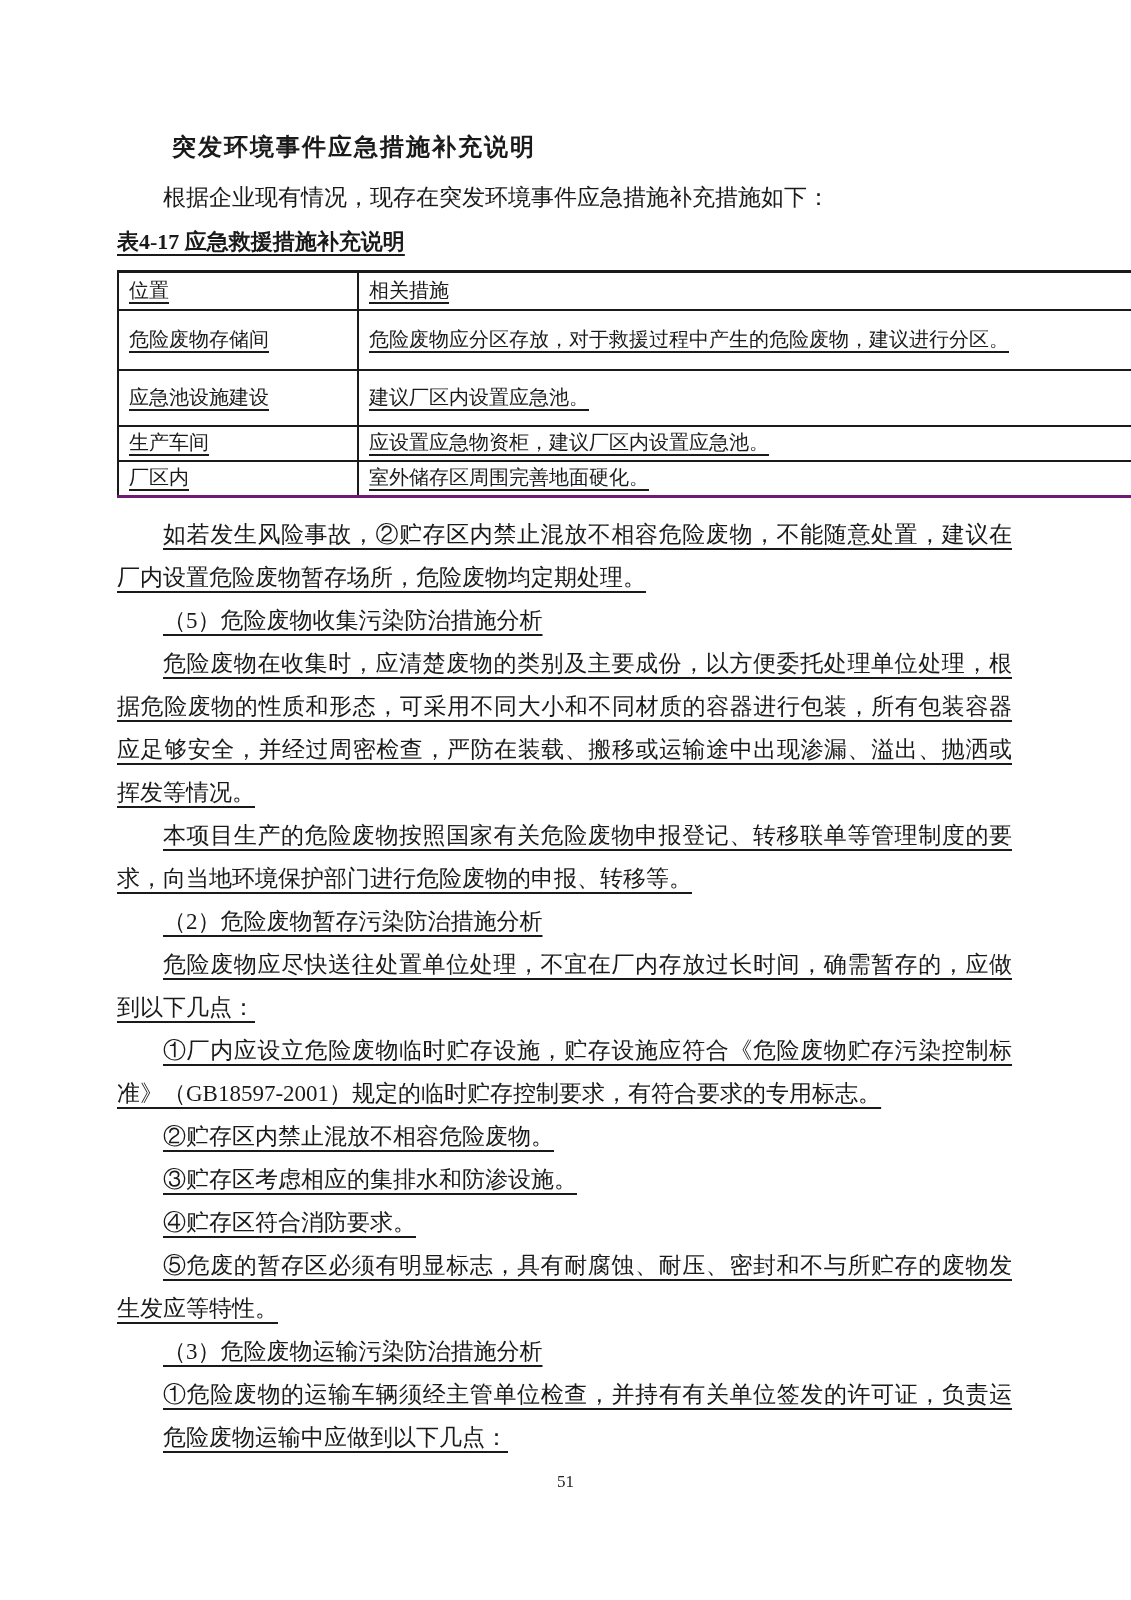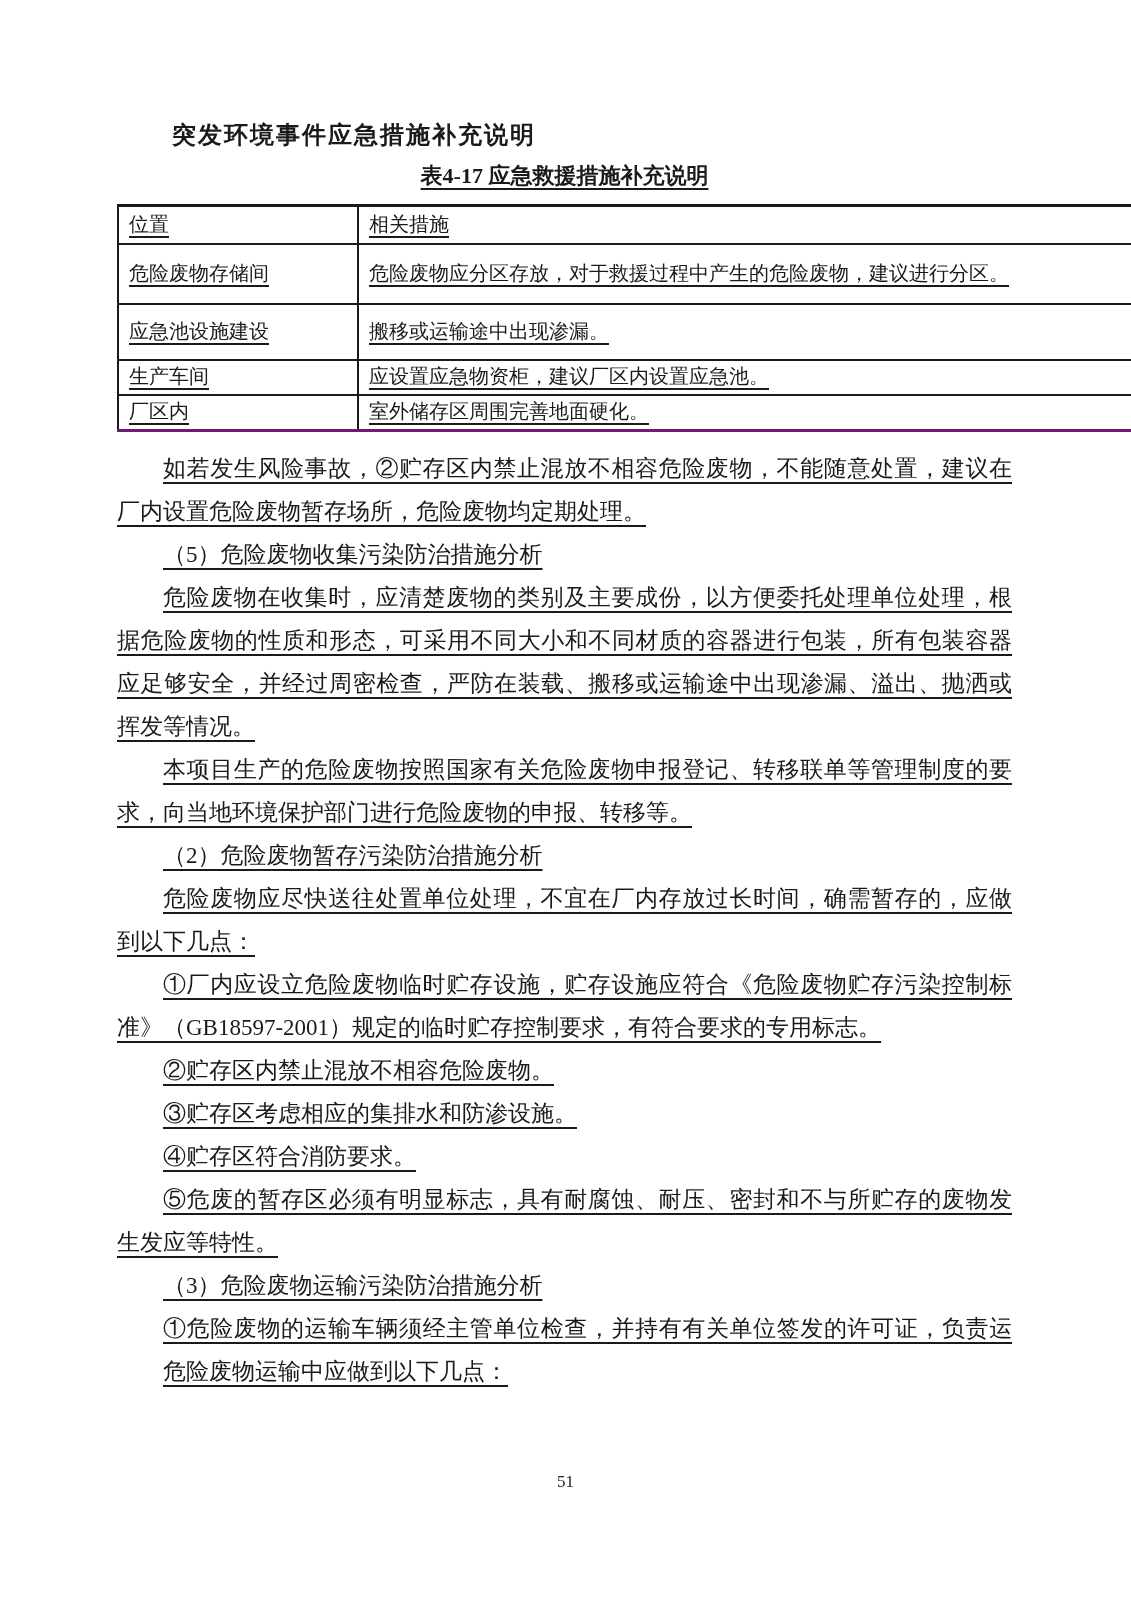--- a/index.html
+++ b/index.html
@@ -6,42 +6,41 @@
   .page{
     position:relative;
     width:1131px;height:1600px;
     background:#ffffff;
     color:#1a1a1a;
     font-family:"Liberation Serif","DejaVu Serif",serif;
     overflow:hidden;
   }
   .content{
     position:absolute;
-    left:117px;top:118px;
+    left:117px;top:130px;
     width:895px;
   }
   .doc-title{
     margin:0 0 0 55px;
     font-size:24px;
     font-weight:bold;
     letter-spacing:2px;
     line-height:34px;
   }
   .intro{
     margin:14px 0 0 0;
     font-size:23px;
     line-height:40px;
     text-indent:46px;
     text-align:justify;
   }
   .tbl-caption{
     margin:10px 0 0 0;
     font-size:22px;
     font-weight:bold;
-    text-align:center;
     line-height:28px;
     text-decoration:underline;
     text-decoration-thickness:2px;
     text-underline-offset:5px;
   }
   table.measures{
     margin-top:14px;
     width:1065px;
     border-collapse:collapse;
     table-layout:fixed;
@@ -94,36 +93,37 @@
   }
 </style>
 </head>
 <body>
 
 <div class="page">
   <div class="content">
 
     <h1 class="doc-title">突发环境事件应急措施补充说明</h1>
 
+    <p class="intro">根据企业现有情况，现存在突发环境事件应急措施补充措施如下：</p>
 
     <div class="tbl-caption">表4-17  应急救援措施补充说明</div>
 
     <table class="measures">
       <tbody>
         <tr class="h-header">
           <td class="col-loc"><span class="u">位置</span></td>
           <td><span class="u">相关措施</span></td>
         </tr>
         <tr class="h-tall">
           <td class="col-loc"><span class="u">危险废物存储间</span></td>
           <td><span class="u">危险废物应分区存放，对于救援过程中产生的危险废物，建议进行分区。</span></td>
         </tr>
         <tr class="h-mid">
           <td class="col-loc"><span class="u">应急池设施建设</span></td>
-          <td><span class="u">搬移或运输途中出现渗漏。</span></td>
+          <td><span class="u">建议厂区内设置应急池。</span></td>
         </tr>
         <tr class="h-short">
           <td class="col-loc"><span class="u">生产车间</span></td>
           <td><span class="u">应设置应急物资柜，建议厂区内设置应急池。</span></td>
         </tr>
         <tr class="h-last">
           <td class="col-loc"><span class="u">厂区内</span></td>
           <td><span class="u">室外储存区周围完善地面硬化。</span></td>
         </tr>
       </tbody>

